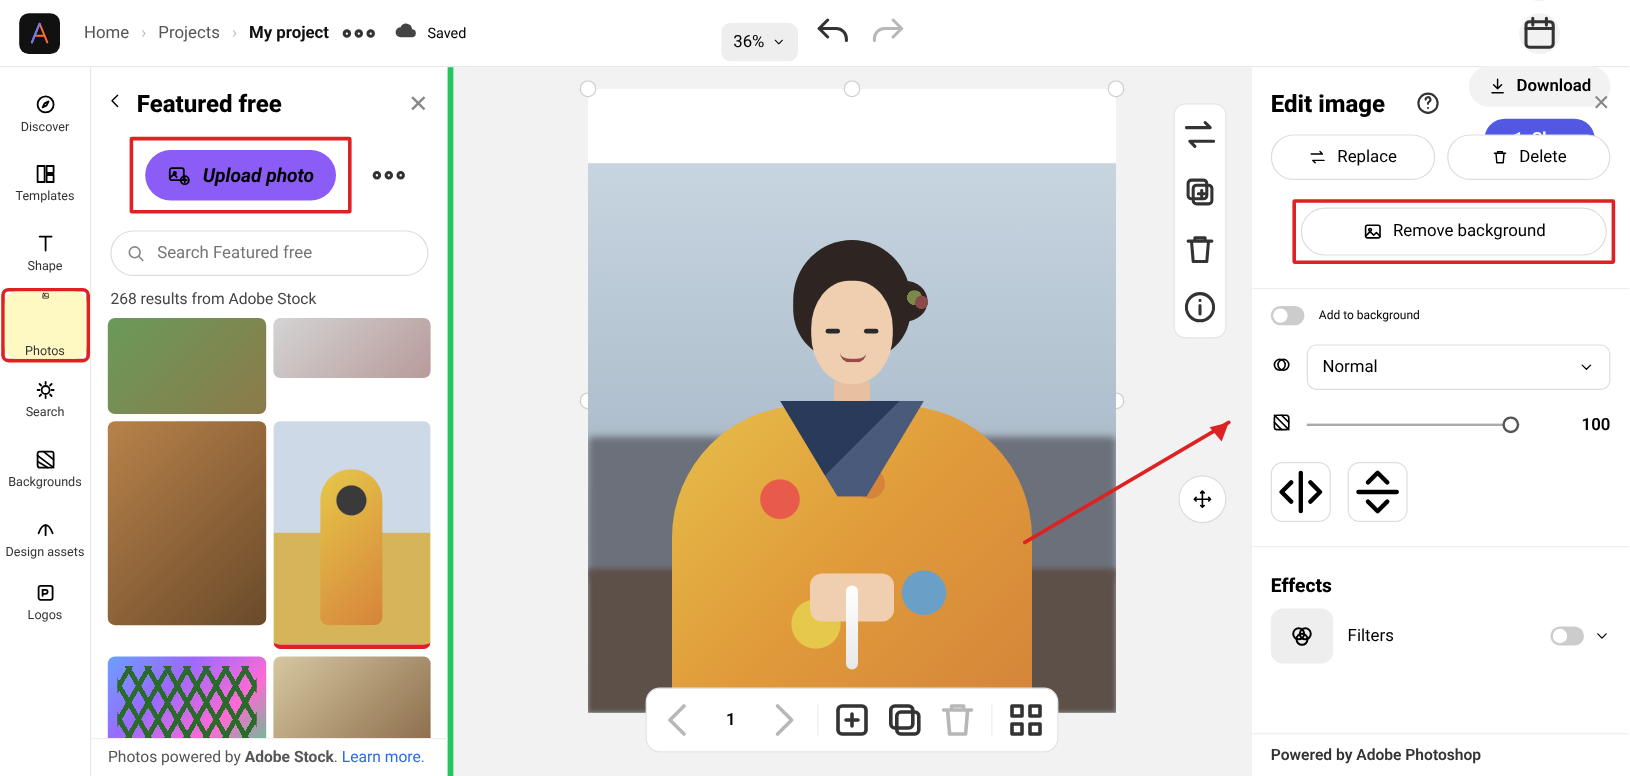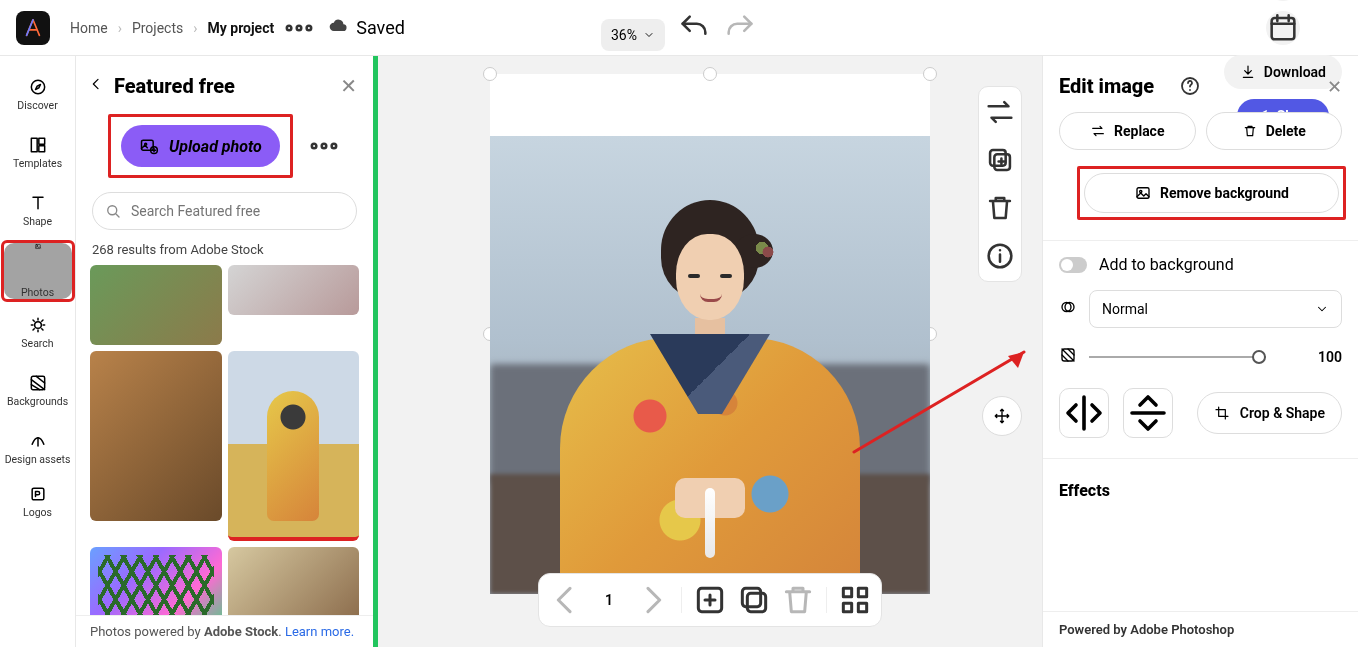--- a/index.html
+++ b/index.html
@@ -18,21 +18,21 @@
 .zoom-btn { background:#eee; border:none; border-radius:8px; padding:8px 10px; display:flex; align-items:center; gap:6px; font-size:14px; cursor:pointer;margin-top:14px; }
 .topbar-right { margin-left:auto; display:flex; align-items:center; gap:10px;flex-direction:column; }
 .download-btn { display:flex; align-items:center; gap:8px; background:#f2f2f2; border:none; border-radius: 20px; padding:9px 16px; font-size:14px; font-weight:600; cursor:pointer; }
 .share-btn { display:flex; align-items:center; gap:8px; background:#5258e4; color:#fff; border:none; border-radius:20px; padding:9px 16px; font-size:14px; font-weight:700; cursor:pointer; }
 
 .workspace { flex:1; display:flex; min-height:0; }
 .rail { width: 76px; border-right:1px solid #e8e8e8; display:flex; flex-direction:column; align-items:center; padding-top:10px; gap:2px; }
 .rail-item { width: 68px; height: 56px; display:flex; flex-direction:column; align-items:center; justify-content:center; gap:2px; border-radius:10px; cursor:pointer; }
 .rail-item span { font-size: 10.5px; color:#333; }
 .rail-item svg { width:20px; height:20px; }
-.rail-item.selected { background:#a3a3a3;gap:36px; }
+.rail-item.selected { background:#fef9c3;gap:36px; }
 .rail-highlight { border:3px solid #d22; border-radius:6px; }
 
 .panel-left { width: 302px; border-right:5px solid #22c55e; display:flex; flex-direction:column; position:relative; }
 .panel-left-head { display:flex; align-items:center; gap:6px; padding: 18px 16px 10px 8px; }
 .panel-left-head .back { width:24px; text-align:center; cursor:pointer; }
 .panel-left-head h2 { font-size:20px; font-weight:800; flex:1; }
 .panel-left-head .close { font-size:20px; color:#888; cursor:pointer; }
 .upload-row { display:flex; align-items:center; gap:14px; padding: 6px 16px 14px 32px; }
 .upload-btn { display:flex; align-items:center; gap:10px; background:#8b5cf6; border:none; border-radius:24px; padding:11px 18px; font-size:16px; font-weight:700; cursor:pointer;font-style:italic; }
 .upload-highlight { border:3px solid #d22; padding:8px 10px; border-radius:2px; display:inline-flex; }
@@ -86,21 +86,21 @@
 .page-bar .sep { width:1px; height:26px; background:#eee; margin:0 4px; }
 .page-bar .num { width:40px; text-align:center; font-size:14px; font-weight:600; }
 
 .arrow-annot { position:absolute; right:-114px; top:268px; width:200px; height:120px; pointer-events:none; }
 
 .panel-right { width:316px; border-left:1px solid #e8e8e8; display:flex; flex-direction:column; }
 .panel-right-head { display:flex; align-items:center; gap:24px; padding:18px 16px 14px 16px; }
 .panel-right-head h2 { font-size:20px; font-weight:800; }
 .panel-right-head .close { margin-left:auto; color:#888; cursor:pointer; font-size:18px; }
 .pill-row { display:flex; gap:10px; padding: 0 16px 10px 16px; }
-.pill-btn { flex:1; display:flex; align-items:center; justify-content:center; gap:8px; border:1px solid #ddd; background:#fff; border-radius:24px; padding:10px 8px; font-size:14px; font-weight:700; cursor:pointer; }
+.pill-btn { flex:1; display:flex; align-items:center; justify-content:center; gap:8px; border:1px solid #ddd; background:#fff; border-radius:24px; padding:10px 8px; font-size:14px; font-weight:400; cursor:pointer; }
 .rb-highlight { margin:6px 12px 14px 34px; border:3px solid #d22; padding:4px; border-radius:2px; display:flex; }
 .rb-highlight .pill-btn { flex:1; }
 .divider { height:1px; background:#eee; margin: 6px 0; }
 .row-inline { display:flex; align-items:center; gap:12px; padding:8px 16px; }
 .toggle { width:28px; height:16px; background:#ccc; border-radius:10px; position:relative; cursor:pointer; }
 .toggle::after { content:""; width:12px; height:12px; background:#fff; border-radius:50%; position:absolute; top:2px; left:2px; }
 .select-like { flex:1; border:1px solid #ddd; border-radius:8px; padding:10px 12px; font-size:14px; display:flex; align-items:center; justify-content:space-between; cursor:pointer; }
 .slider-row { display:flex; align-items:center; gap:12px; padding:10px 16px 14px 16px; }
 .slider-track { flex:1; height:2px; background:#aaa; position:relative; }
 .slider-thumb { position:absolute; right:0; top:-6px; width:14px; height:14px; border:2px solid #555; background:#fff; border-radius:50%; }
@@ -136,21 +136,21 @@
       <svg viewBox="0 0 24 24">
         <circle cx="5" cy="12" r="1.6"></circle>
         <circle cx="12" cy="12" r="1.6"></circle>
         <circle cx="19" cy="12" r="1.6"></circle>
       </svg>
     </button>
   <div class="saved-group">
     <span><svg width="20" height="20" viewBox="0 0 24 24">
           <path fill="#444" stroke="none" d="M7 18a5 5 0 0 1 0-10 6 6 0 0 1 11.5 2A4 4 0 0 1 18 18Z"></path>
         </svg></span>
-    <span style="font-size:18px;">Saved</span>
+    <span style="font-size:12px;">Saved</span>
   </div>
 
   <div class="topbar-center">
     <button class="zoom-btn">
         <span>36%</span>
         <svg width="12" height="12" viewBox="0 0 24 24">
           <path d="M6 9l6 6 6-6"></path>
         </svg>
       </button>
     <button class="icon-btn">
@@ -454,21 +454,21 @@
             <rect x="4" y="5" width="16" height="14" rx="2"></rect>
             <circle cx="9" cy="10" r="1.5"></circle>
             <path d="M4 17l5-5 4 4 3-3 4 4"></path>
           </svg>
           <span>Remove background</span>
         </button>
     </div>
     <div class="divider"></div>
     <div class="row-inline">
       <div class="toggle"></div>
-      <span style="font-size:16px;">Add to background</span>
+      <span style="font-size:10px;">Add to background</span>
     </div>
     <div class="row-inline">
       <span><svg width="18" height="18" viewBox="0 0 24 24">
             <circle cx="10" cy="12" r="6"></circle>
             <circle cx="14" cy="12" r="6"></circle>
           </svg></span>
       <div class="select-like">
           <span>Normal</span>
           <svg width="14" height="14" viewBox="0 0 24 24">
             <path d="M6 9l6 6 6-6"></path>
@@ -489,24 +489,34 @@
       <button class="square-btn">
           <svg viewBox="0 0 24 24">
             <path d="M12 4v16M8 8l-4 4 4 4M16 8l4 4-4 4"></path>
           </svg>
         </button>
       <button class="square-btn">
           <svg viewBox="0 0 24 24">
             <path d="M4 12h16M8 8l4-4 4 4M8 16l4 4 4-4"></path>
           </svg>
         </button>
-      <button class="crop-btn">
-          <svg width="16" height="16" viewBox="0 0 24 24">
-            <path d="M7 3v14h14M3 7h14v14"></path>
-          </svg>
-          <span>Crop &amp; Shape</span>
-        </button>
     </div>
     <div class="divider"></div>
     <div class="section-title">Effects</div>
+    <div class="filters-row">
+      <div class="filters-icon-box">
+          <svg width="22" height="22" viewBox="0 0 24 24">
+            <circle cx="9" cy="10" r="5"></circle>
+            <circle cx="15" cy="10" r="5"></circle>
+            <circle cx="12" cy="15" r="5"></circle>
+          </svg>
+        </div>
+      <span style="font-size:14px;">Filters</span>
+      <div style="margin-left:auto; display:flex; align-items:center; gap:8px;">
+        <div class="mini-toggle"></div>
+        <svg width="14" height="14" viewBox="0 0 24 24">
+            <path d="M6 9l6 6 6-6"></path>
+          </svg>
+      </div>
+    </div>
     <div class="right-footer">Powered by Adobe Photoshop</div>
   </div>
 </div>
 
 </body></html>

